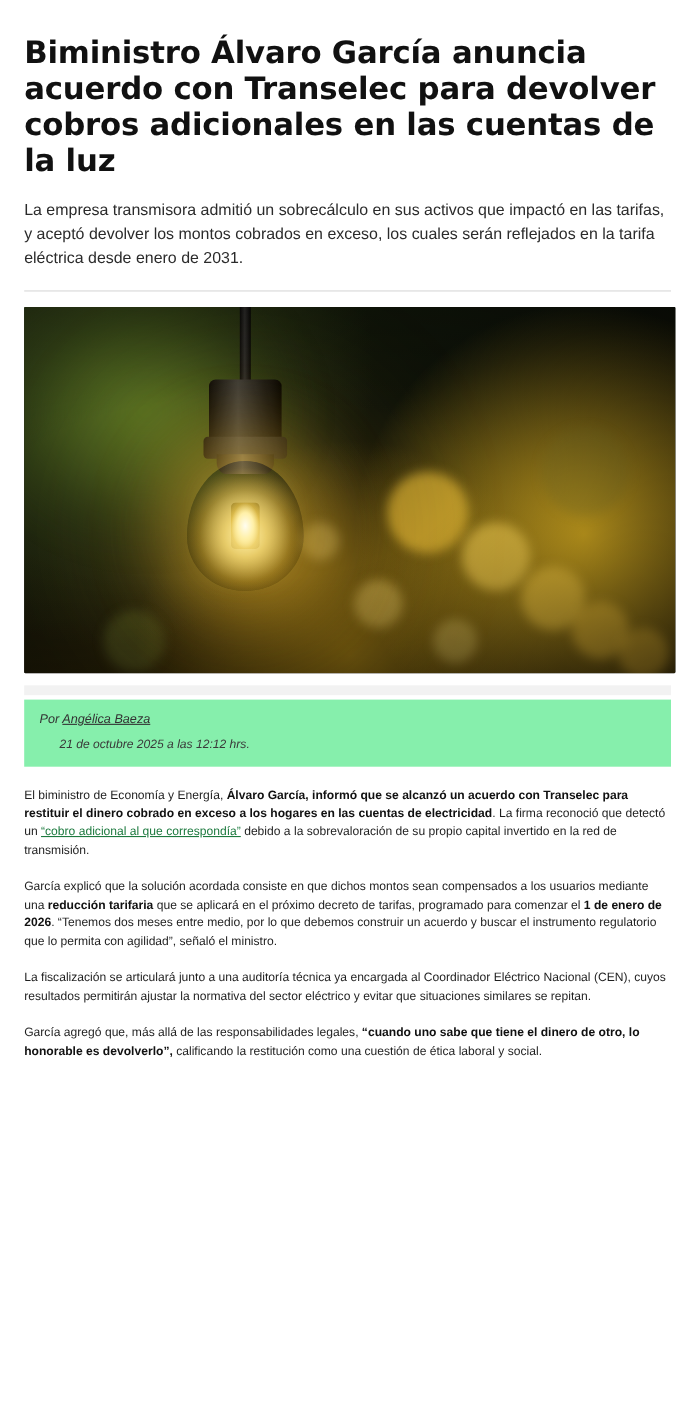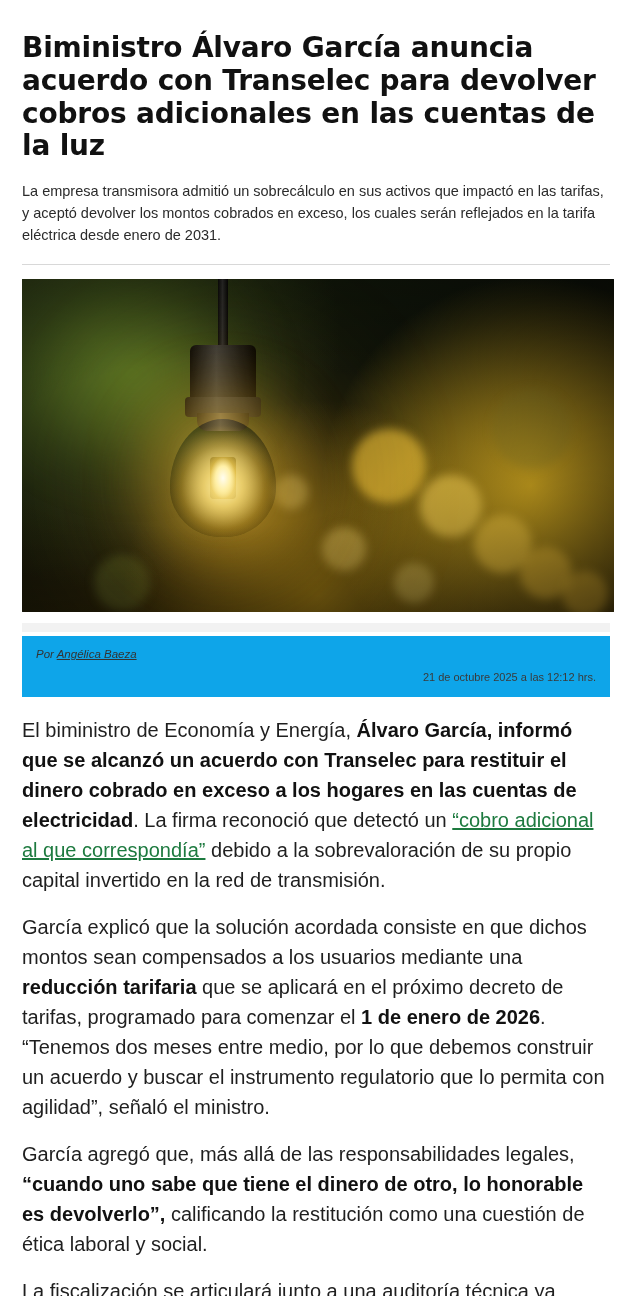--- a/index.html
+++ b/index.html
@@ -117,42 +117,42 @@
   .hero .vignette {
     position: absolute; inset: 0;
     background: radial-gradient(ellipse at 32% 50%, rgba(0,0,0,0) 35%, rgba(0,0,0,0.45) 100%);
   }
   .sep-band {
     height: 9px;
     background: #f2f2f2;
     margin-top: 11px;
   }
   .byline-box {
-    background: #0ea5e9;
+    background: #86efac;
     padding: 12px 14px 14px 14px;
     margin-top: 4px;
     margin-bottom: 18px;
   }
   .byline {
     font-size: 11.5px;
     font-style: italic;
     color: #333333;
     margin-bottom: 11px;
   }
   .byline .author {
     text-decoration: underline;
   }
   .timestamp {
     font-size: 11px;
+    font-style: italic;
     color: #3a3a3a;
     padding-left: 18px;
-    text-align: right;
   }
   .body p {
-    font-size: 20px;
+    font-size: 11px;
     line-height: 1.5;
     color: #1f1f1f;
     margin: 0 0 17px 0;
   }
   .body p:last-child { margin-bottom: 0; }
   .body b { font-weight: bold; color: #111; }
   .body a.inline-link {
     color: #1d7a3f;
     text-decoration: underline;
   }
@@ -198,17 +198,17 @@
     <div class="byline">
       <span>Por</span>
       <span class="author">Angélica Baeza</span>
     </div>
     <div class="timestamp">21 de octubre 2025 a las 12:12 hrs.</div>
   </div>
 
   <div class="body">
     <p><span>El biministro de Economía y Energía, </span><b>Álvaro García, informó que se alcanzó un acuerdo con Transelec para restituir el dinero cobrado en exceso a los hogares en las cuentas de electricidad</b><span>. La firma reconoció que detectó un </span><a class="inline-link" href="#">“cobro adicional al que correspondía”</a><span> debido a la sobrevaloración de su propio capital invertido en la red de transmisión.</span></p>
     <p><span>García explicó que la solución acordada consiste en que dichos montos sean compensados a los usuarios mediante una </span><b>reducción tarifaria</b><span> que se aplicará en el próximo decreto de tarifas, programado para comenzar el </span><b>1 de enero de 2026</b><span>. “Tenemos dos meses entre medio, por lo que debemos construir un acuerdo y buscar el instrumento regulatorio que lo permita con agilidad”, señaló el ministro.</span></p>
+    <p><span>La fiscalización se articulará junto a una auditoría técnica ya encargada al Coordinador Eléctrico Nacional (CEN), cuyos resultados permitirán ajustar la normativa del sector eléctrico y evitar que situaciones similares se repitan.</span></p>
     <p><span>García agregó que, más allá de las responsabilidades legales, </span><b>“cuando uno sabe que tiene el dinero de otro, lo honorable es devolverlo”,</b><span> calificando la restitución como una cuestión de ética laboral y social.</span></p>
-    <p><span>La fiscalización se articulará junto a una auditoría técnica ya encargada al Coordinador Eléctrico Nacional (CEN), cuyos resultados permitirán ajustar la normativa del sector eléctrico y evitar que situaciones similares se repitan.</span></p>
   </div>
 
 </div>
 
 </body></html>

